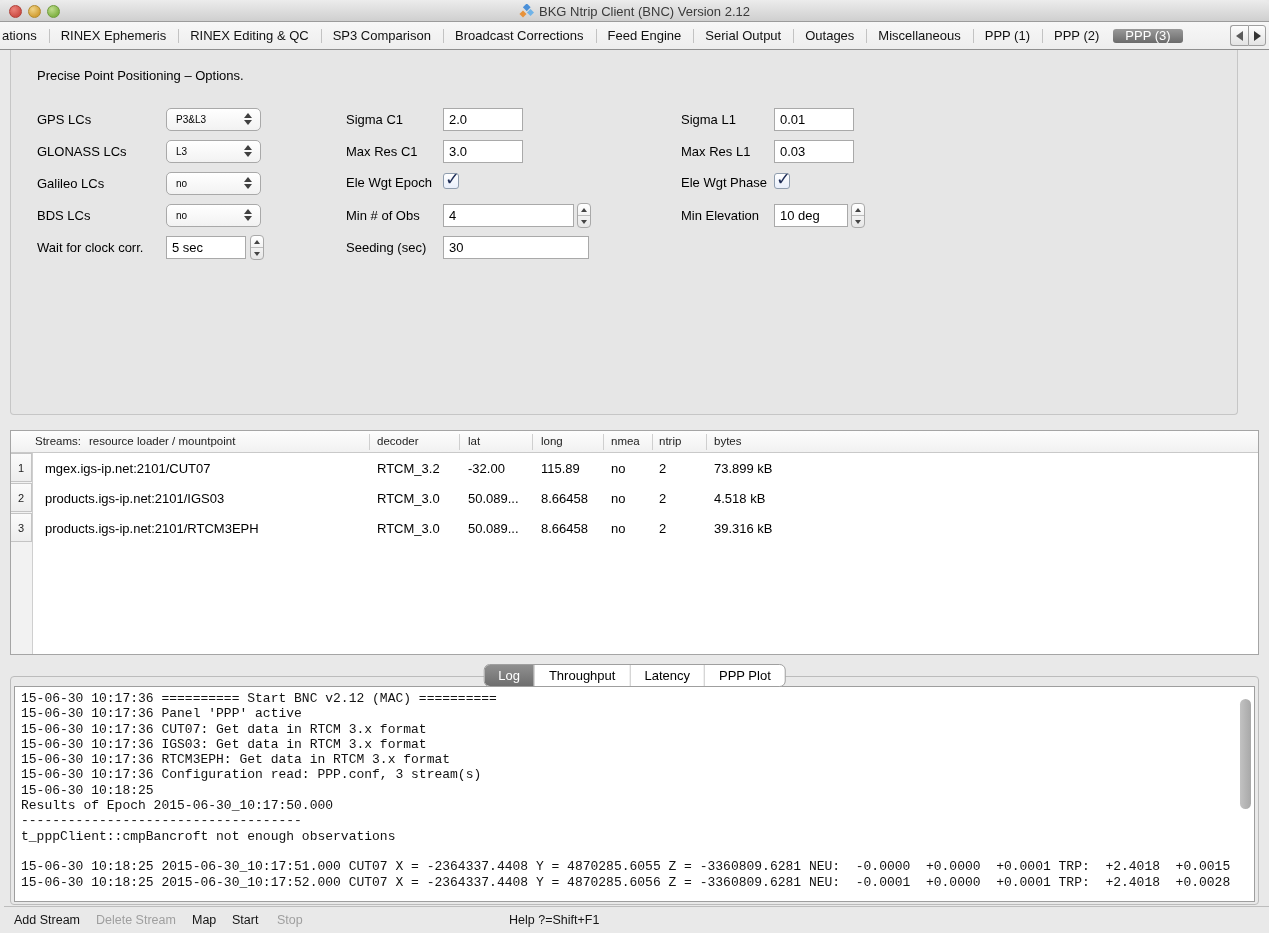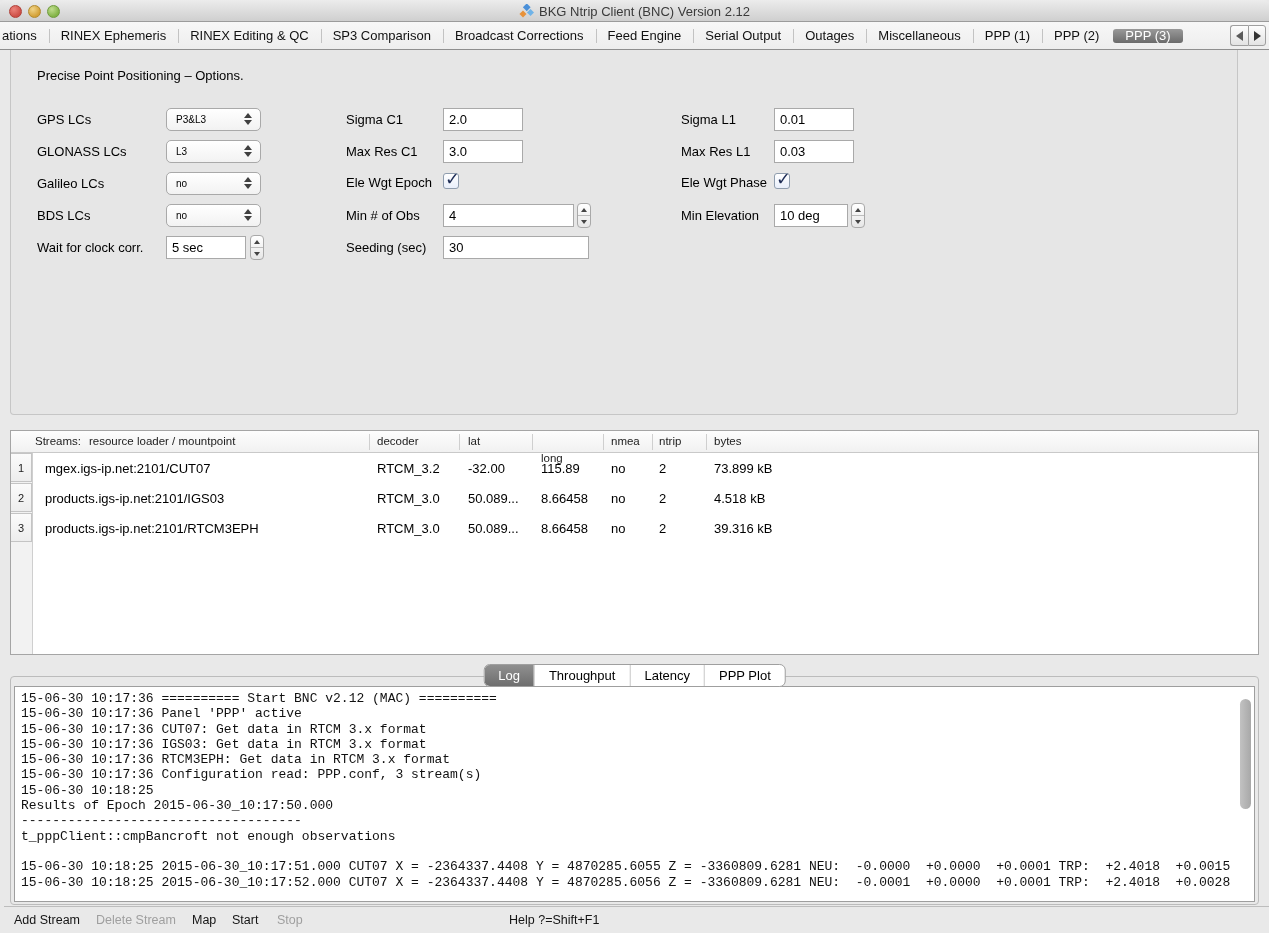--- a/index.html
+++ b/index.html
@@ -245,21 +245,21 @@
 
   <div class="streams">
     <div class="s-header">
       <span class="h-cell" style="left:24px;">Streams:</span>
       <span class="h-cell" style="left:78px;">resource loader / mountpoint</span>
       <span class="h-sep" style="left:358px;"></span>
       <span class="h-cell" style="left:366px;">decoder</span>
       <span class="h-sep" style="left:448px;"></span>
       <span class="h-cell" style="left:457px;">lat</span>
       <span class="h-sep" style="left:521px;"></span>
-      <span class="h-cell" style="left:530px;margin-top:17px;">long</span>
+      <span class="h-cell" style="left:530px;">long</span>
       <span class="h-sep" style="left:592px;"></span>
       <span class="h-cell" style="left:600px;">nmea</span>
       <span class="h-sep" style="left:641px;"></span>
       <span class="h-cell" style="left:648px;">ntrip</span>
       <span class="h-sep" style="left:695px;"></span>
       <span class="h-cell" style="left:703px;">bytes</span>
     </div>
     <div class="vhead-strip">
       <div class="vh-cell" style="top:0px;">1</div>
       <div class="vh-cell" style="top:30px;">2</div>

